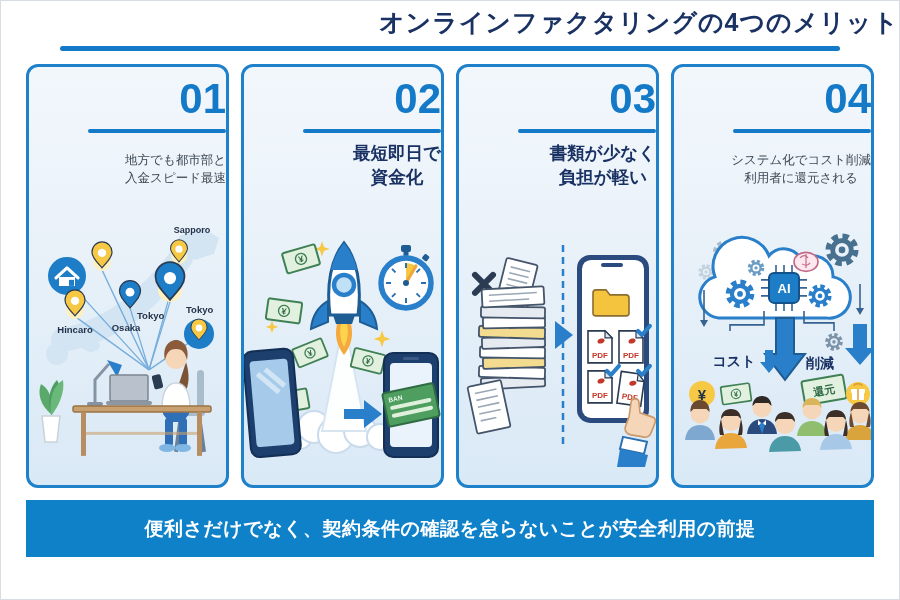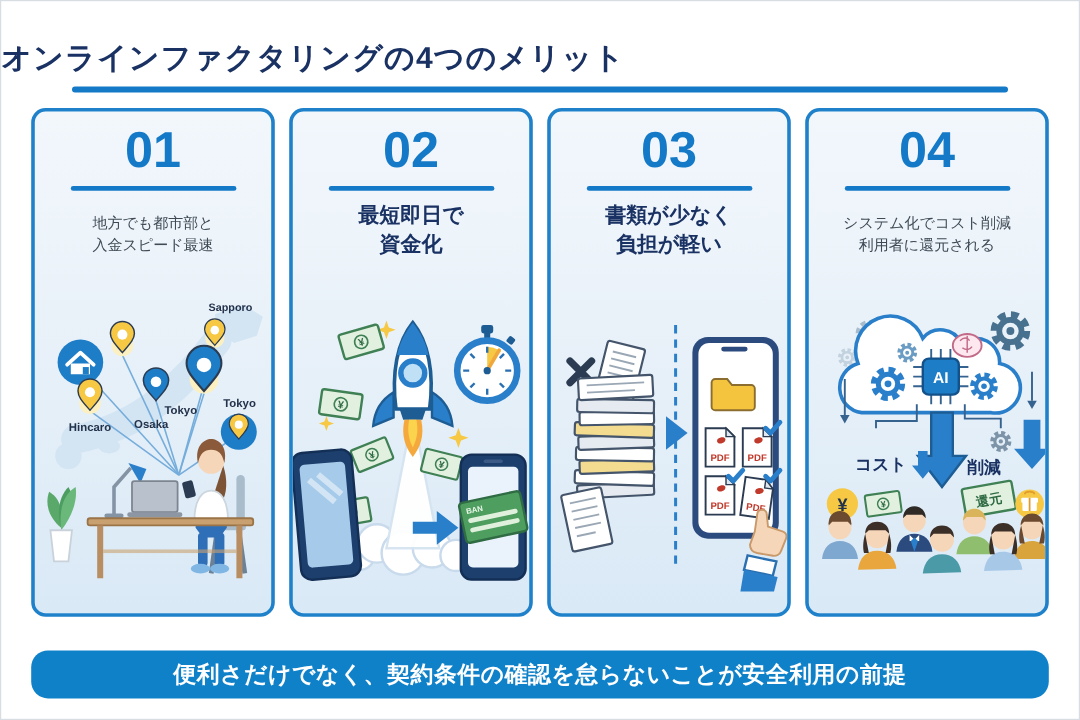--- a/index.html
+++ b/index.html
@@ -5,33 +5,33 @@
   :root{
     --accent:#1479c7;
     --border-blue:#1e81ca;
     --navy:#1a3263;
     --body:#3f4a55;
     --banner:#0f81c9;
   }
   *{box-sizing:border-box}
   html,body{margin:0;padding:0;background:#fff;font-family:"Liberation Sans","DejaVu Sans",sans-serif}
   .frame{position:relative;width:900px;height:600px;background:#fff;border:1px solid #d8dde3;overflow:hidden}
-  .header{padding-top:31px;text-align:left}
+  .header{padding-top:5px;text-align:right}
   .page-title{margin:0;font-size:25px;font-weight:bold;color:var(--navy);letter-spacing:1px}
   .title-underline{width:780px;height:5px;background:var(--accent);border-radius:3px;margin:7px auto 0}
   .cards{display:flex;gap:12px;padding:13px 25px 0}
   .card{flex:1;height:424px;background:linear-gradient(180deg,#f2f7fc 0%,#eaf2f9 40%,#d9e9f6 100%);
-        border:3px solid var(--border-blue);border-radius:12px;display:flex;flex-direction:column;align-items:center;overflow:hidden}
+        border:3px solid var(--border-blue);border-radius:12px;display:flex;flex-direction:column;align-items:flex-end;overflow:hidden}
   .num{font-size:42px;font-weight:bold;color:var(--accent);margin-top:11px;line-height:1}
   .divider{width:138px;height:4px;background:var(--accent);border-radius:2px;margin:9px 0 9px}
   .card-title{margin:0;font-size:17.5px;font-weight:bold;color:var(--navy);text-align:center;line-height:1.35}
   .card-desc{margin:9px 0 0;font-size:12.5px;color:var(--body);text-align:center;line-height:1.45;font-weight:400}
   .illus{flex:1;width:100%;margin-top:4px}
   .illus svg{width:100%;height:100%;display:block}
-  .banner{margin:28px 25px 0;height:40px;background:var(--banner);border-radius:14px;
+  .banner{margin:12px 25px 0;height:57px;background:var(--banner);border-radius:0;
           display:flex;align-items:center;justify-content:center}
   .banner p{margin:0;color:#fff;font-size:19px;font-weight:bold;letter-spacing:.5px}
   .defs-svg{position:absolute;width:0;height:0}
   svg text{font-family:"Liberation Sans","DejaVu Sans",sans-serif}
 </style>
 </head>
 <body>
 
 <svg class="defs-svg" aria-hidden="true">
   <defs>

